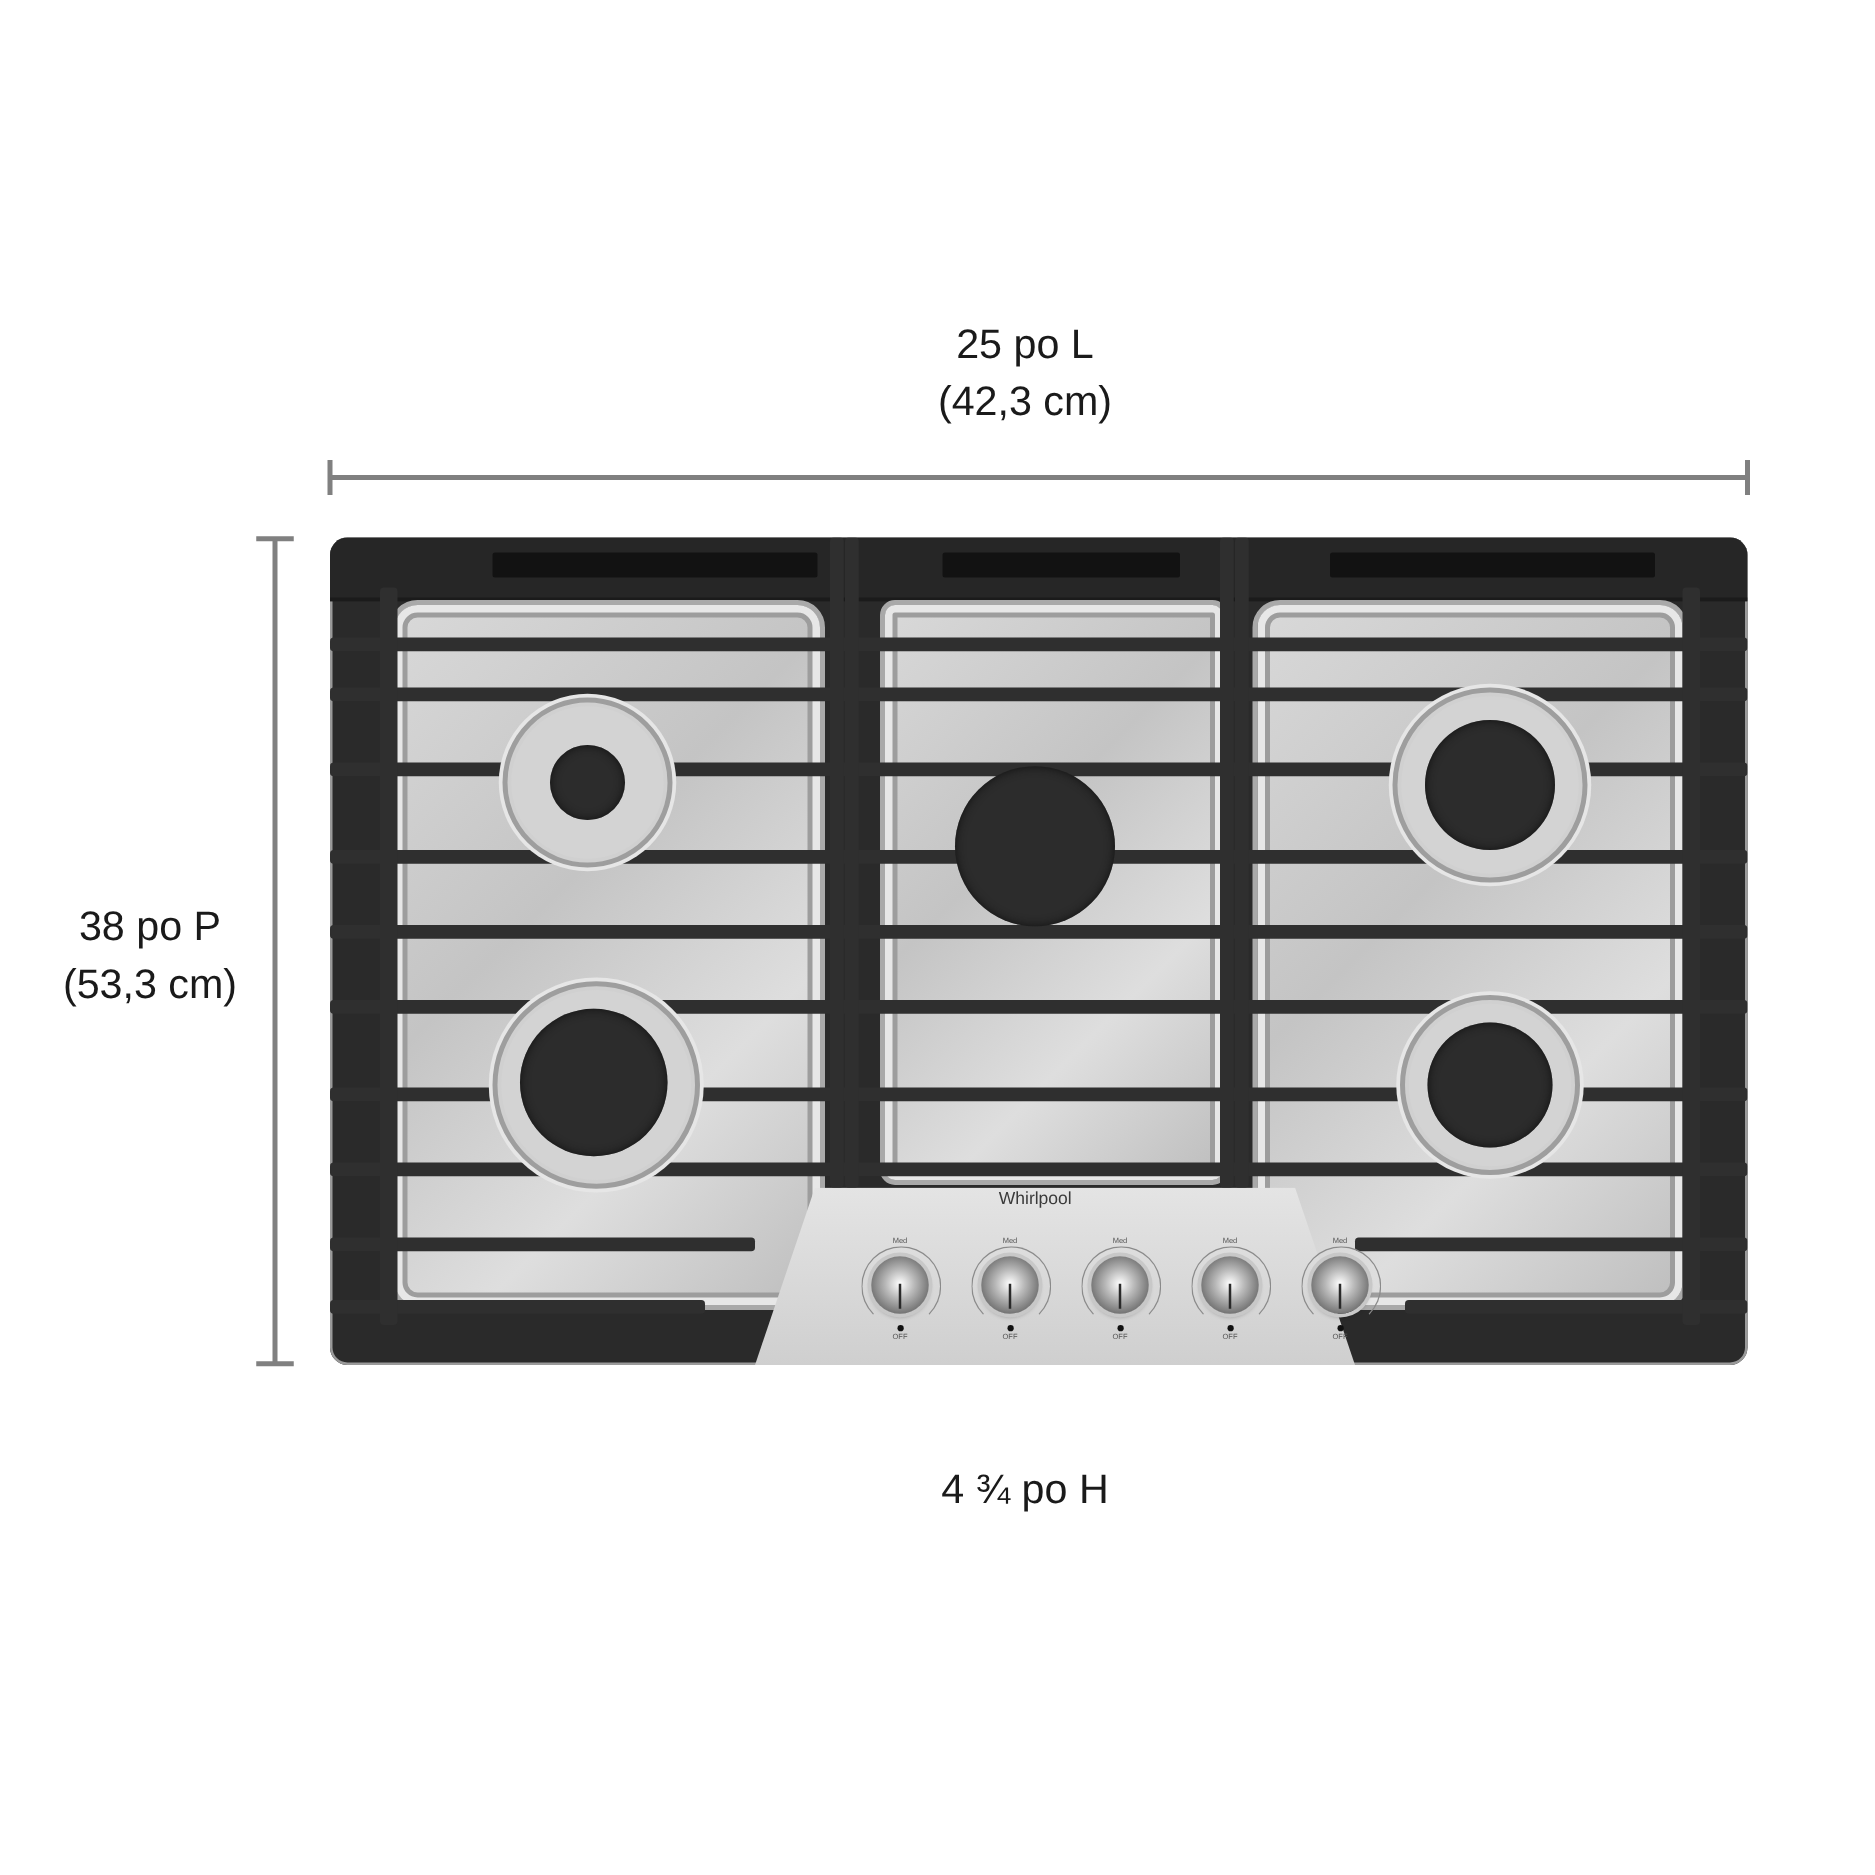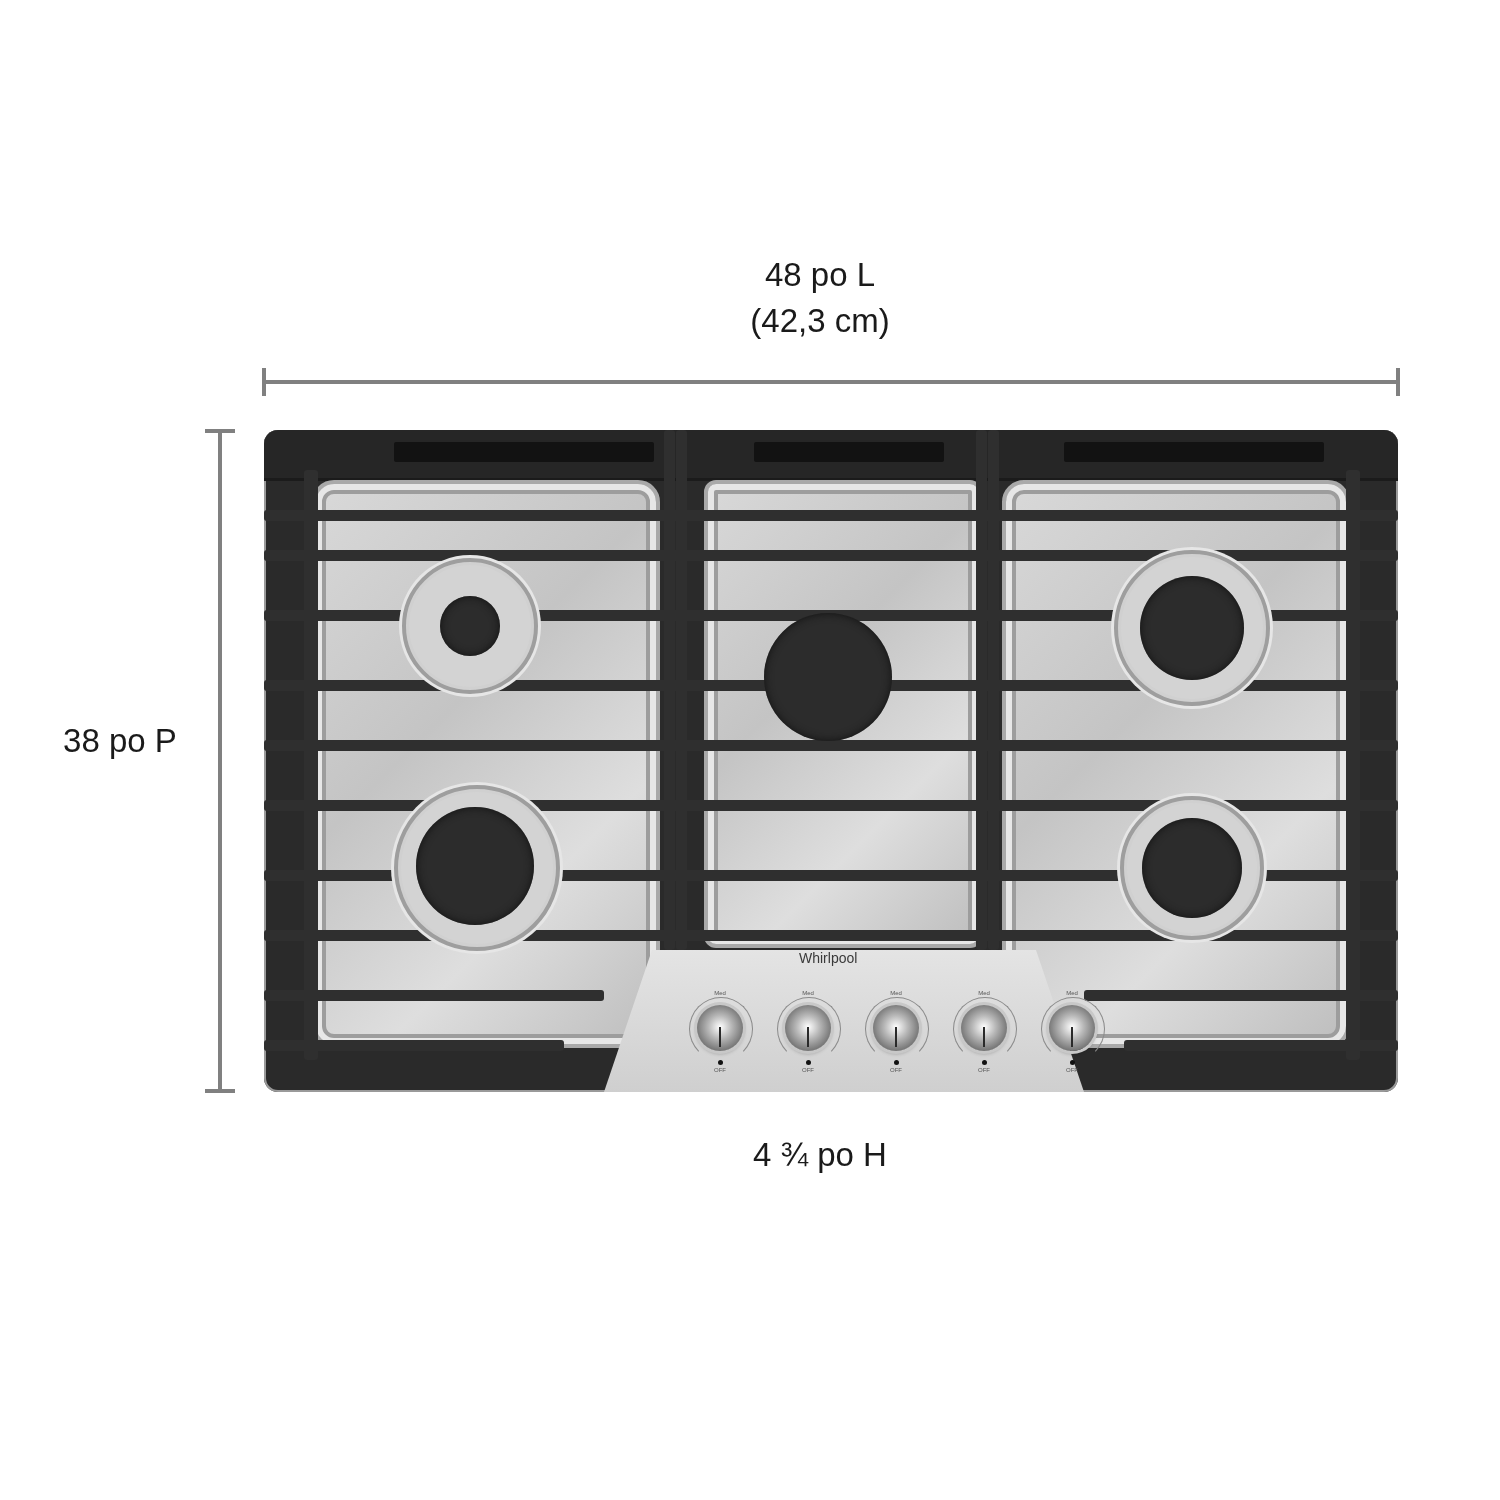--- a/index.html
+++ b/index.html
@@ -20,39 +20,40 @@
   .knob::after { content:""; position:absolute; left:22px; top:22px; width:2px; height:20px; background:#2a2a2a; }
   .arc { position:absolute; width:62px; height:62px; border-radius:50%; border:1px solid #8a8a8a; border-bottom-color:transparent; }
   .knob-txt { position:absolute; font-size:6px; color:#555; text-align:center; width:40px; }
   .off-dot { position:absolute; width:5px; height:5px; border-radius:50%; background:#111; }
   .brand { position:absolute; left:535px; top:520px; font-size:14px; color:#3a3a3a; font-family:"Liberation Sans", sans-serif; }
 </style>
 </head>
 <body>
 
 <div class="label" style="left:700px; top:252px; width:240px;">
-  <span>48 po L</span>
+  <span>25 po L</span>
   <span>(42,3 cm)</span>
 </div>
 <div>
   <div class="dim-line" style="left:263px; top:380px; width:1136px; height:4px;"></div>
   <div class="dim-line" style="left:262px; top:368px; width:4px; height:28px;"></div>
   <div class="dim-line" style="left:1396px; top:368px; width:4px; height:28px;"></div>
 </div>
 
 <div class="label" style="left:20px; top:718px; width:200px;">
   <span>38 po P</span>
+  <span>(53,3 cm)</span>
 </div>
 <div>
   <div class="dim-line" style="left:218px; top:430px; width:4px; height:662px;"></div>
   <div class="dim-line" style="left:205px; top:429px; width:30px; height:4px;"></div>
   <div class="dim-line" style="left:205px; top:1089px; width:30px; height:4px;"></div>
 </div>
 
-<div class="label" style="left:700px; top:1132px; width:240px;">
+<div class="label" style="left:700px; top:1168px; width:240px;">
   <span>4 ¾ po H</span>
 </div>
 
 <div class="cooktop">
   <div class="top-rail">
     <div class="rail-slot" style="left:130px; width:260px;"></div>
     <div class="rail-slot" style="left:490px; width:190px;"></div>
     <div class="rail-slot" style="left:800px; width:260px;"></div>
   </div>
 

